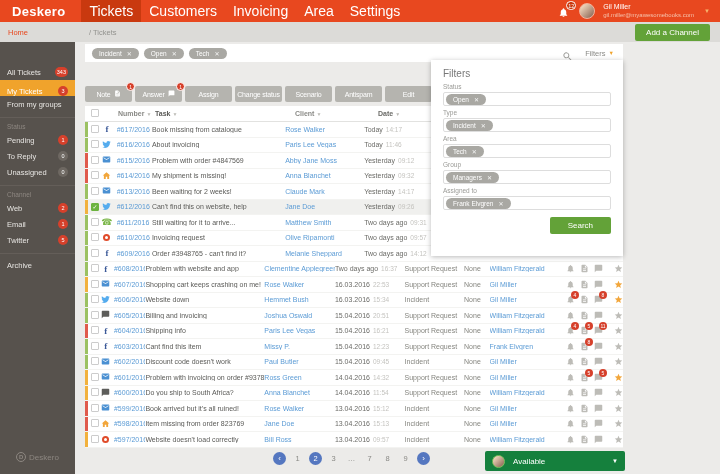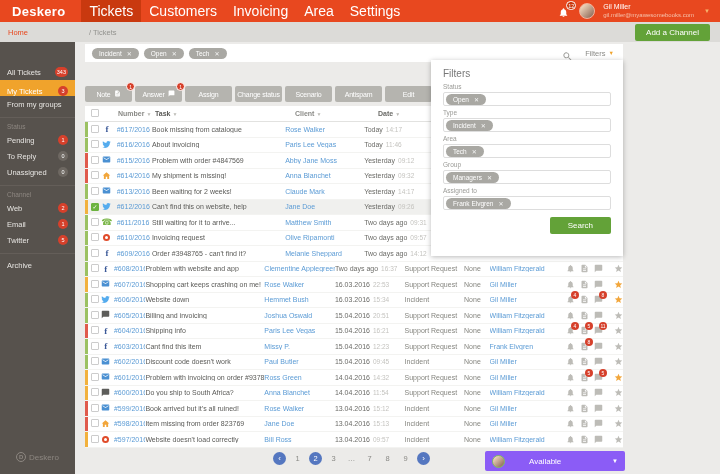--- a/index.html
+++ b/index.html
@@ -92,21 +92,21 @@
   .ffield label { display:block; font-size:6.5px; color:#9a9a96; margin:3px 0 2px; }
   .finput { border:1px solid #ddd; border-radius:2px; height:14px; display:flex; align-items:center; padding:0 2px; cursor:text; }
   .fsearch { float:right; margin-top:7px; background:#63a238; color:#fff; font-size:8px; padding:4px 18px; border-radius:2px; cursor:pointer; }
 
   
   .pager { position:absolute; left:0; right:0; top:410px; display:flex; align-items:center; justify-content:center; gap:5px; font-size:7.5px; color:#8a8a86; }
   .pg { width:13px; height:13px; border-radius:50%; display:flex; align-items:center; justify-content:center; cursor:pointer; }
   .pg.active { background:#5577c0; color:#fff; }
   .pg-arrow { width:13px; height:13px; border-radius:50%; background:#5577c0; color:#fff; display:flex; align-items:center; justify-content:center; font-size:8px; cursor:pointer; }
   .pg-dots { cursor:default; }
-  .avail { position:absolute; right:3px; bottom:3px; width:140px; height:20px; background:#8b5cf6; border-radius:2px; display:flex; align-items:center; gap:24px; padding:0 7px; color:#fff; font-size:8px; cursor:pointer; }
+  .avail { position:absolute; right:3px; bottom:3px; width:140px; height:20px; background:#15803d; border-radius:2px; display:flex; align-items:center; gap:8px; padding:0 7px; color:#fff; font-size:8px; cursor:pointer; }
   .avail .avatar { width:13px; height:13px; border:1px solid #7fc05e; }
   .avail b { margin-left:auto; font-size:6px; font-weight:normal; }
 </style>
 </head>
 <body>
 
 <header class="topbar">
   <div class="brand">Deskero</div>
   <nav class="topnav">
       <div class="nav-item active">

